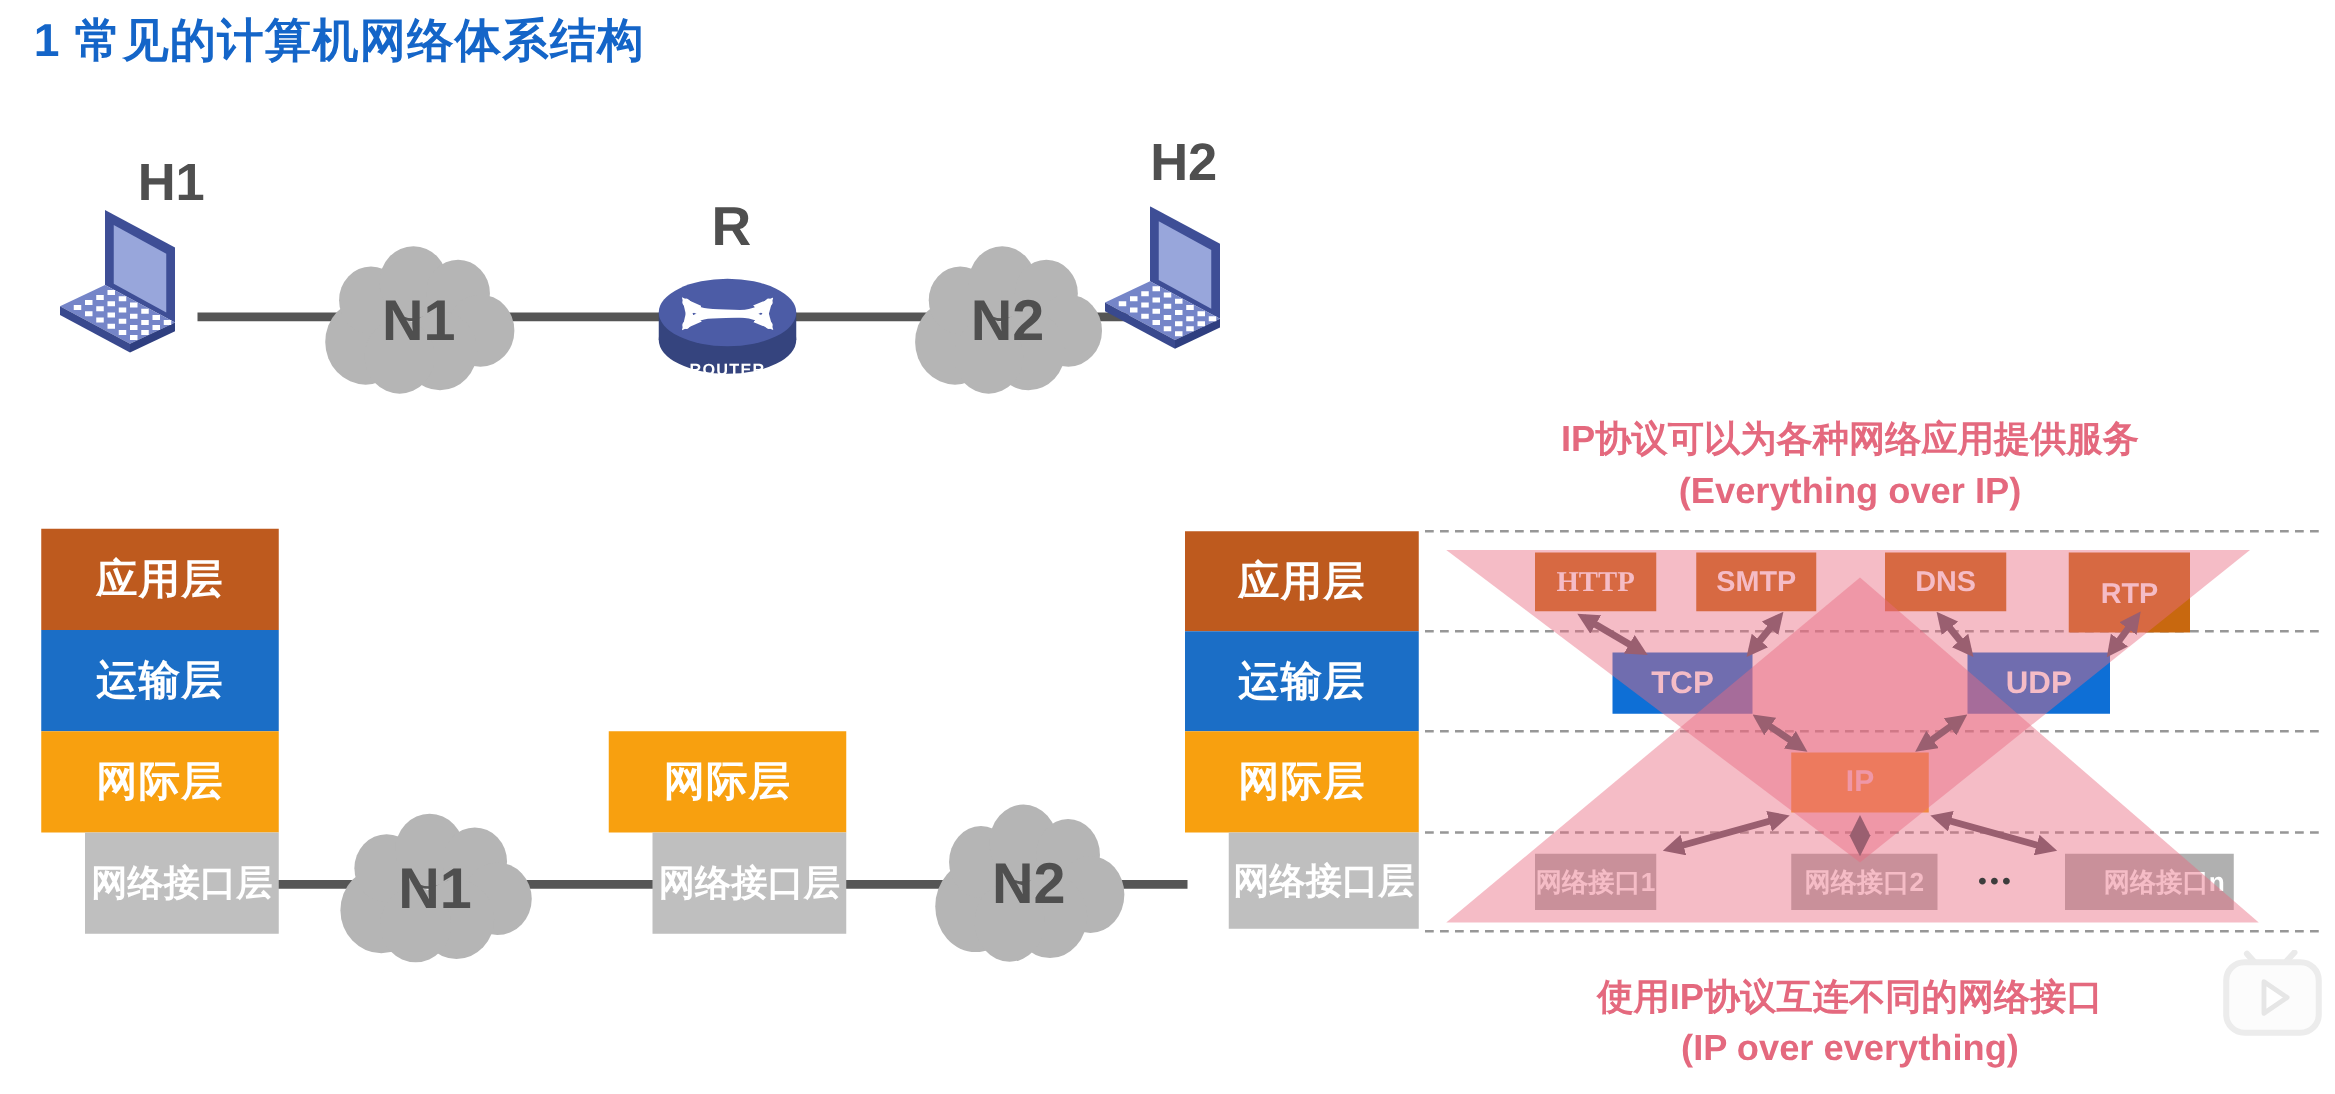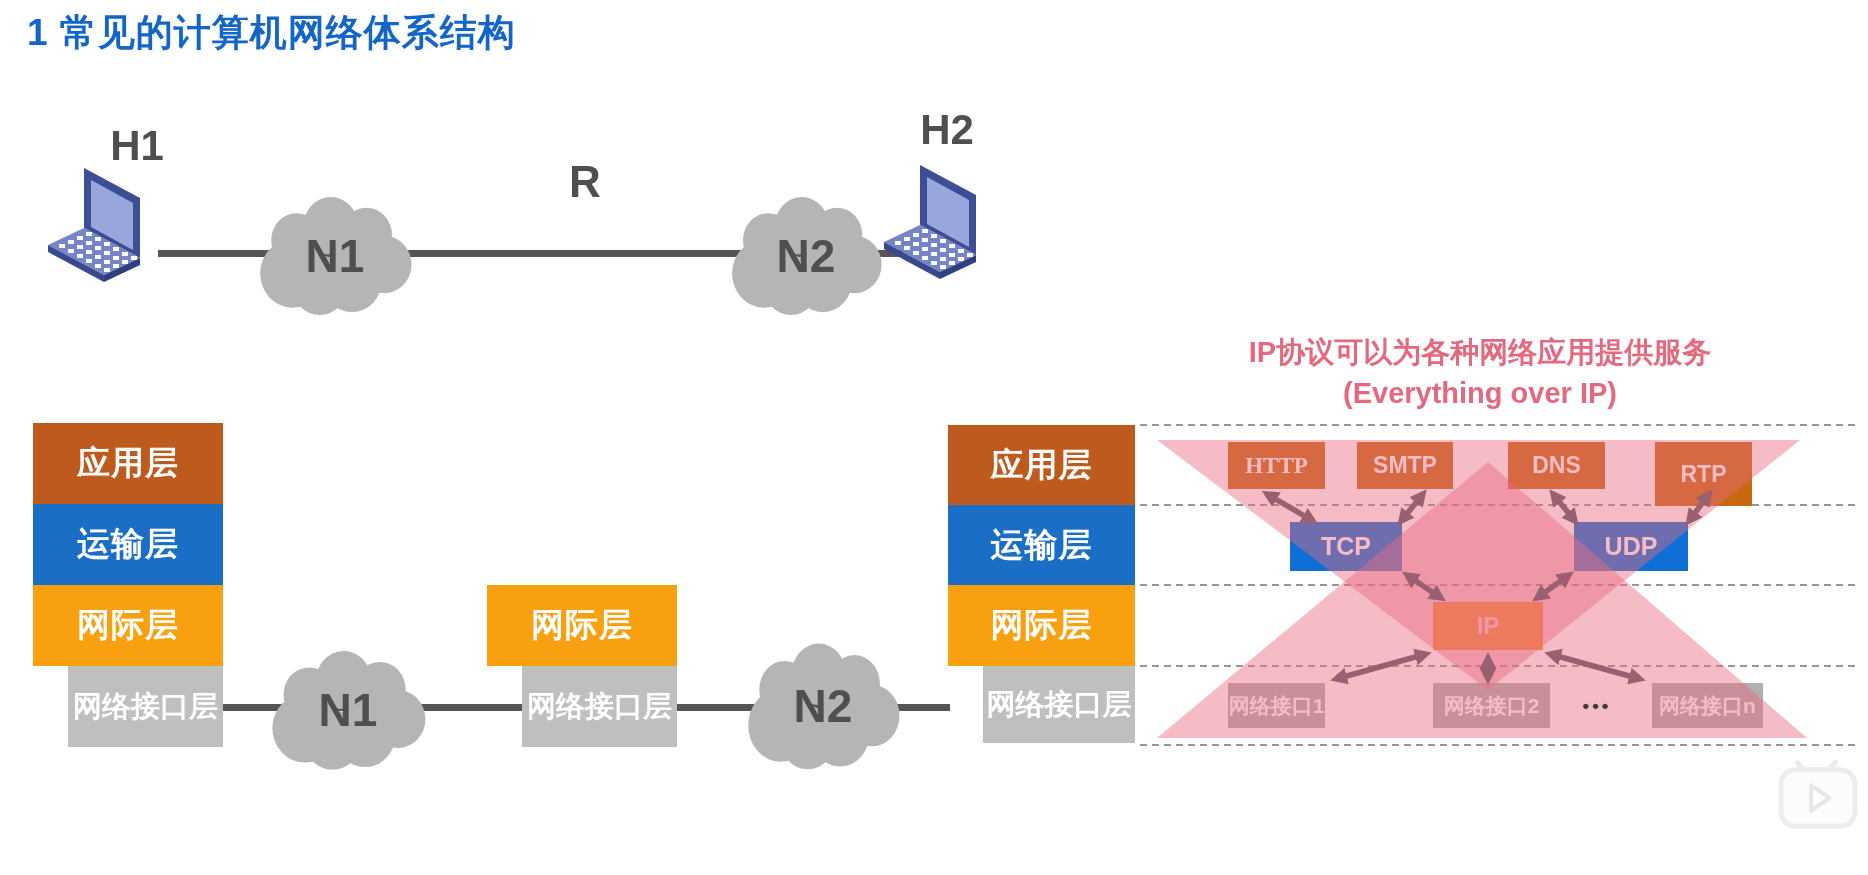--- a/index.html
+++ b/index.html
@@ -89,20 +89,37 @@
         <circle cx="137" cy="52" r="30"></circle>
           <circle cx="158" cy="85" r="32"></circle>
           <circle cx="120" cy="103" r="35"></circle>
           <circle cx="82" cy="108" r="33"></circle>
       </g>
     </svg>
     <span class="lbl">N1</span>
   </div>
 
   <div class="abs node-label" style="left:585px;top:182px;font-size:44px;">R</div>
+  <div class="abs z2" style="left:522px;top:212px;">
+    <svg width="120" height="95" viewBox="0 0 120 95">
+      <defs>
+        <marker id="wa" viewBox="0 0 10 10" refX="6.5" refY="5" markerWidth="2.6" markerHeight="2.6" orient="auto-start-reverse">
+          <path d="M0,0 L10,5 L0,10 z" fill="#ffffff"></path>
+        </marker>
+      </defs>
+      <ellipse cx="60" cy="60" rx="55" ry="27" fill="var(--router-side)"></ellipse>
+      <rect x="5" y="38" width="110" height="22" fill="var(--router-side)"></rect>
+      <ellipse cx="60" cy="38" rx="55" ry="27" fill="var(--router-top)"></ellipse>
+      <g stroke="#ffffff" stroke-width="6" fill="none" stroke-linecap="round">
+        <path d="M27,48 C41,31 77,48 93,30" marker-start="url(#wa)" marker-end="url(#wa)"></path>
+        <path d="M27,30 C41,47 77,30 93,48" marker-start="url(#wa)" marker-end="url(#wa)"></path>
+      </g>
+      <text x="60" y="88" text-anchor="middle" font-size="13" font-weight="bold" fill="#ffffff" letter-spacing="1">ROUTER</text>
+    </svg>
+  </div>
 
   <div class="abs cloud z2" style="left:722px;top:188px;width:168px;height:135px;">
     <svg width="168" height="135" viewBox="0 0 200 150" preserveAspectRatio="none">
       <g fill="var(--cloud)">
         <circle cx="50" cy="95" r="38"></circle>
           <circle cx="55" cy="58" r="30"></circle>
           <circle cx="95" cy="42" r="32"></circle>
         <circle cx="137" cy="52" r="30"></circle>
           <circle cx="158" cy="85" r="32"></circle>
           <circle cx="120" cy="103" r="35"></circle>
@@ -223,21 +240,21 @@
   <div class="abs pbox app" style="left:1655px;top:442px;width:97px;height:64px;">RTP</div>
 
   <div class="abs pbox tu" style="left:1290px;top:522px;width:112px;height:49px;">TCP</div>
   <div class="abs pbox tu" style="left:1574px;top:522px;width:114px;height:49px;">UDP</div>
 
   <div class="abs pbox ip" style="left:1433px;top:602px;width:110px;height:48px;">IP</div>
 
   <div class="abs pbox ifc" style="left:1228px;top:683px;width:97px;height:45px;">网络接口1</div>
   <div class="abs pbox ifc" style="left:1433px;top:683px;width:117px;height:45px;">网络接口2</div>
   <div class="abs dots-bottom" style="left:1597px;top:706px;">•••</div>
-  <div class="abs pbox ifc" style="left:1652px;top:683px;width:111px;height:45px;">网络接口n</div>
+  <div class="abs pbox ifc" style="left:1652px;top:683px;width:111px;height:45px;padding-left:24px;">网络接口n</div>
 
   <svg class="abs z5" style="left:1140px;top:415px;pointer-events:none;" width="728" height="345" viewBox="0 0 728 345">
     <defs>
       <marker id="arr" viewBox="0 0 10 10" refX="6.5" refY="5" markerWidth="3.1" markerHeight="3.1" orient="auto-start-reverse">
         <path d="M0,0 L10,5 L0,10 z" fill="var(--arrow)"></path>
       </marker>
     </defs>
     <polygon points="17,25 660,25 348,275" fill="var(--overlay)"></polygon>
     <polygon points="17,323 667,323 348,47" fill="var(--overlay)"></polygon>
     <g stroke="var(--arrow)" stroke-width="5.5" marker-start="url(#arr)" marker-end="url(#arr)">
@@ -247,20 +264,22 @@
       <line x1="569" y1="79" x2="549" y2="106"></line>
       <line x1="267" y1="160" x2="301" y2="183"></line>
       <line x1="429" y1="160" x2="397" y2="183"></line>
       <line x1="286" y1="239" x2="196" y2="264"></line>
       <line x1="348" y1="243" x2="348" y2="264"></line>
       <line x1="410" y1="239" x2="500" y2="264"></line>
     </g>
   </svg>
 
   <div class="abs pink-caption" style="left:1150px;top:778px;">
+    <div>使用IP协议互连不同的网络接口</div>
+    <div>(IP over everything)</div>
   </div>
 
   <div class="abs" style="left:1777px;top:760px;z-index:8;cursor:pointer;">
     <svg width="82" height="74" viewBox="0 0 84 76">
       <g stroke="#EAEAEA" stroke-width="5" stroke-linecap="round" fill="none">
         <path d="M29,12 L21,3"></path>
         <path d="M51,12 L60,2"></path>
       </g>
       <rect x="4" y="10" width="76" height="58" rx="15" fill="#FCFCFC" stroke="#ECECEC" stroke-width="5"></rect>
       <polygon points="35,26 54,39 35,52" fill="#FFFFFF" stroke="#E6E6E6" stroke-width="4" stroke-linejoin="round"></polygon>

